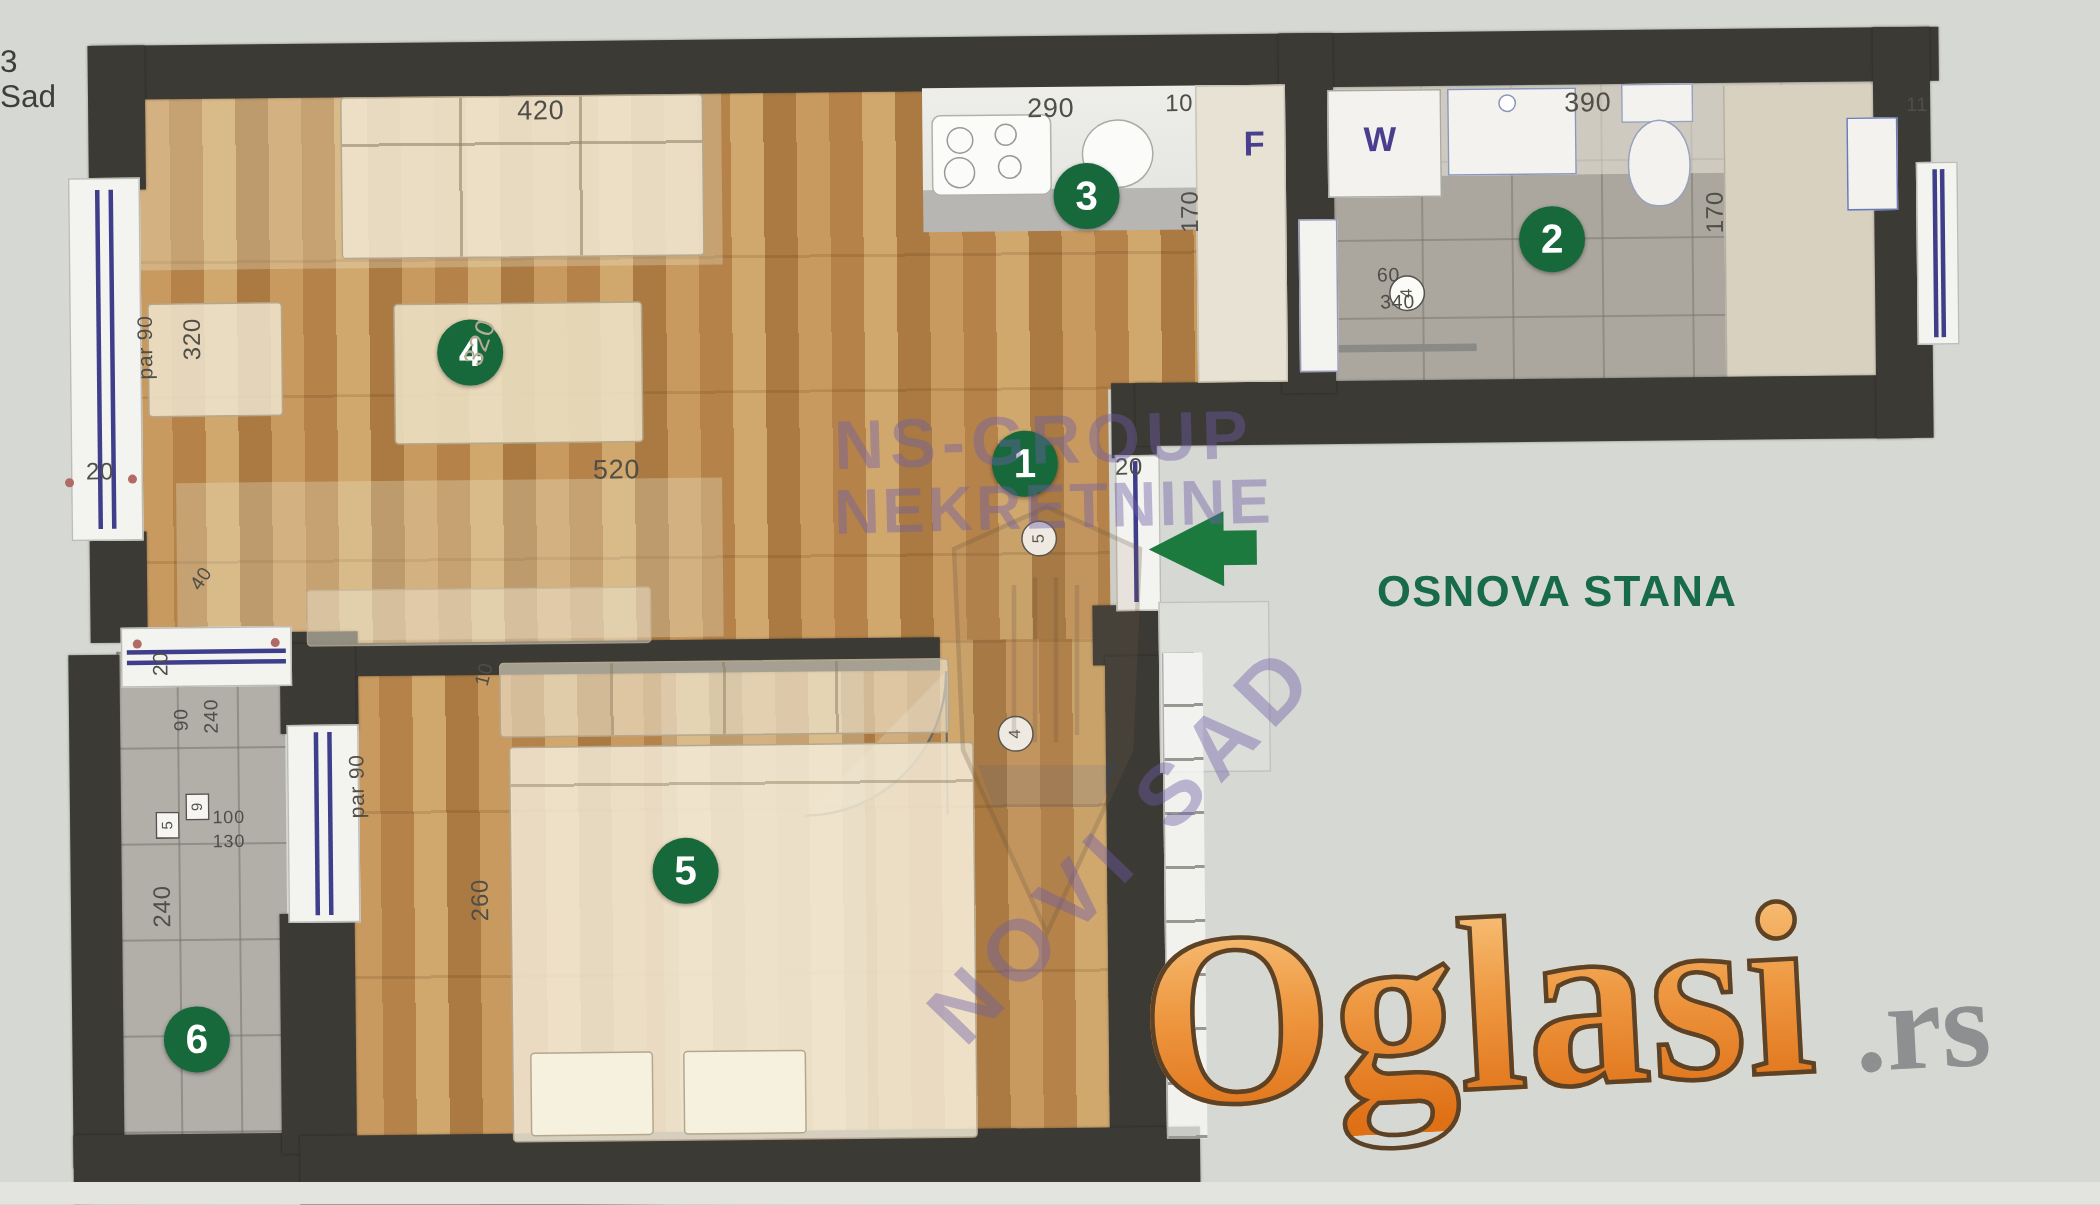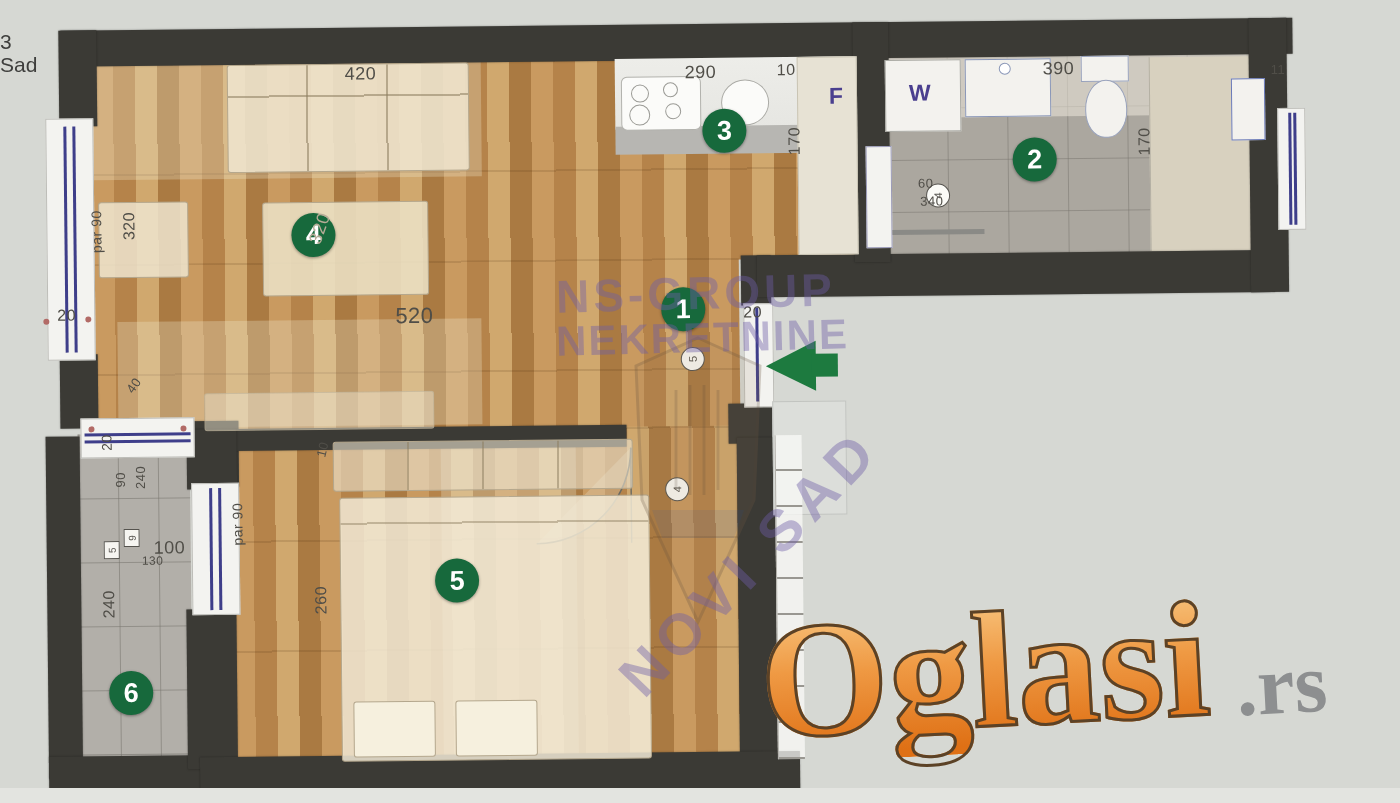--- a/index.html
+++ b/index.html
@@ -159,50 +159,51 @@
     <div class="dim" style="left:688px;top:62px;font-size:18px;">290</div>
     <div class="dim" style="left:780px;top:62px;">10</div>
     <div class="dim" style="left:1046px;top:62px;font-size:18px;">390</div>
     <div class="dim" style="left:1274px;top:68px;font-size:13px;">11</div>
     <div class="dim dimv" style="left:788px;top:128px;">170</div>
     <div class="dim dimv" style="left:1138px;top:132px;">170</div>
     <div class="dim dimv" style="left:122px;top:206px;">320</div>
     <div class="dim dimv" style="left:90px;top:204px;font-size:14px;">par 90</div>
     <div class="dim" style="left:306px;top:214px;transform:rotate(-70deg);color:#b5ab96;font-size:18px;">320</div>
     <div class="dim" style="left:58px;top:300px;">20</div>
-    <div class="dim" style="left:396px;top:300px;font-size:22px;">520</div>
+    <div class="dim" style="left:396px;top:300px;font-size:18px;">520</div>
     <div class="dim" style="left:744px;top:304px;">20</div>
     <div class="dim" style="left:920px;top:178px;font-size:13px;">60</div>
     <div class="dim" style="left:922px;top:196px;font-size:13px;">340</div>
     <div class="dim" style="left:126px;top:372px;font-size:13px;transform:rotate(-55deg);">40</div>
     <div class="dim dimv" style="left:98px;top:428px;font-size:14px;">20</div>
     <div class="dim" style="left:314px;top:438px;font-size:13px;transform:rotate(-75deg);">10</div>
     <div class="dim dimv" style="left:112px;top:466px;font-size:13px;">90</div>
     <div class="dim dimv" style="left:132px;top:460px;font-size:13px;">240</div>
-    <div class="dim" style="left:152px;top:532px;font-size:18px;">100</div>
+    <div class="dim" style="left:140px;top:532px;font-size:12px;">100</div>
     <div class="dim" style="left:140px;top:548px;font-size:12px;">130</div>
     <div class="dim dimv" style="left:98px;top:584px;">240</div>
     <div class="dim dimv" style="left:228px;top:498px;font-size:14px;">par 90</div>
     <div class="dim dimv" style="left:310px;top:582px;">260</div>
 
     <div class="applabel" style="left:832px;top:84px;">F</div>
   </div>
 
   <svg class="abs" style="left:618px;top:330px;opacity:.28;" width="160" height="300">
     <path d="M80 8 L142 36 L136 170 L80 292 L24 170 L18 36 Z" fill="rgba(150,120,85,.45)" stroke="#6b5640" stroke-width="3"></path>
     <path d="M34 180 L126 180 L116 208 L44 208 Z" fill="rgba(60,90,150,.5)"></path>
     <line x1="58" y1="60" x2="58" y2="160" stroke="#6b5640" stroke-width="3"></line>
     <line x1="72" y1="55" x2="72" y2="165" stroke="#6b5640" stroke-width="3"></line>
     <line x1="86" y1="55" x2="86" y2="165" stroke="#6b5640" stroke-width="3"></line>
     <line x1="100" y1="60" x2="100" y2="160" stroke="#6b5640" stroke-width="3"></line>
   </svg>
   <div class="wm-purple" style="left:556px;top:266px;font-size:46px;letter-spacing:4px;transform:rotate(-1.5deg);">NS-GROUP</div>
   <div class="wm-purple" style="left:556px;top:314px;font-size:42px;letter-spacing:2px;transform:rotate(-1.5deg);">NEKRETNINE</div>
   <div class="wm-purple" style="left:530px;top:528px;width:440px;height:70px;font-size:58px;letter-spacing:8px;text-align:center;transform:rotate(-46deg);">NOVI SAD</div>
 
+  <div id="title">OSNOVA STANA</div>
 
   <div id="oglasi">Oglasi</div>
   <div id="oglasi-tld">.rs</div>
 
   <div id="corner-text">
     <div>3</div>
     <div>Sad</div>
   </div>
 
   <div class="abs" style="left:0;top:788px;width:1400px;height:15px;background:#e3e4e0;"></div>

